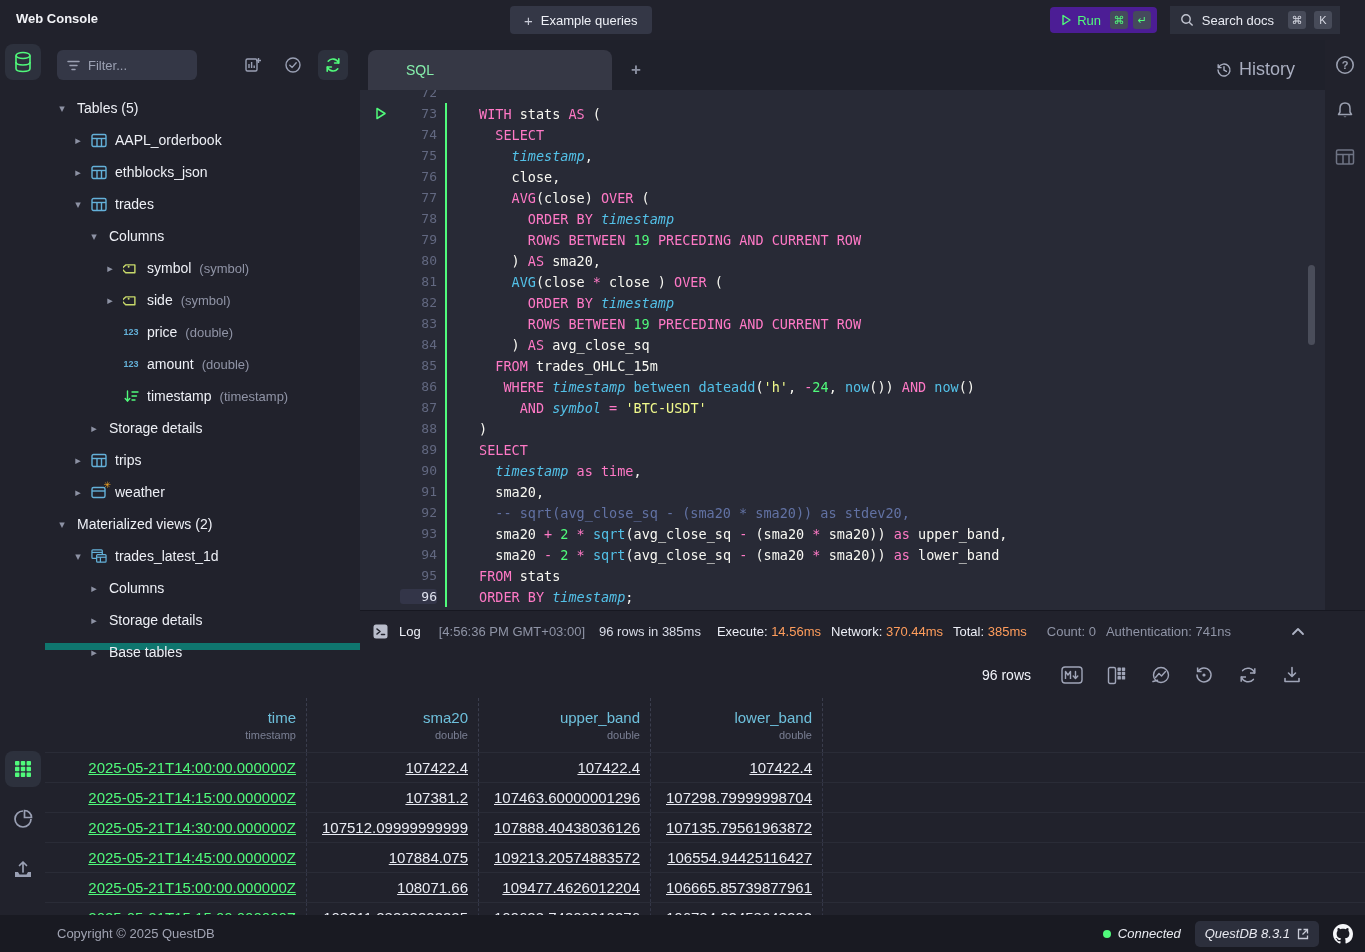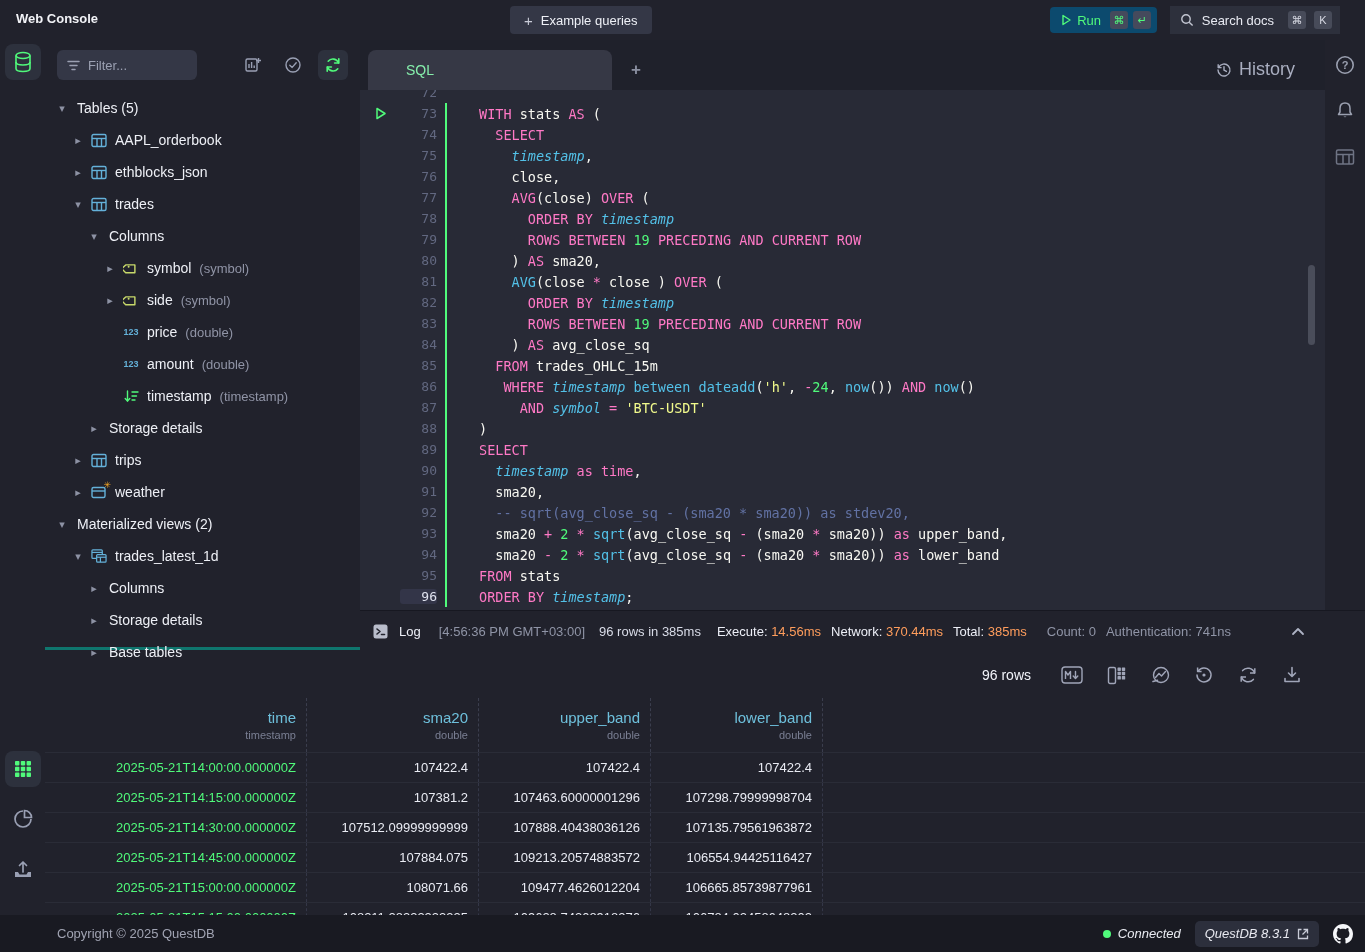--- a/index.html
+++ b/index.html
@@ -7,37 +7,37 @@
   body { background:#21222c; font-family:"Liberation Sans", sans-serif; color:#f0f1f5; position:relative; }
   svg { display:block; }
 
   
   #topbar { position:absolute; left:0; top:0; width:1365px; height:40px; background:#21222c; }
   .wc-title { position:absolute; left:16px; top:11px; font-size:13px; font-weight:bold; color:#f2f3f7; }
   .btn-example { position:absolute; left:510px; top:6px; height:28px; padding:0 14px; display:flex; align-items:center; gap:8px;
     background:#343746; border-radius:4px; color:#eef0f6; font-size:13px; cursor:pointer; }
   .btn-example .plus { font-size:15px; color:#c9ccd8; }
   .run-group { position:absolute; right:208px; top:7px; height:26px; display:flex; align-items:center; gap:5px;
-    background:#0c4a6e; border-radius:4px; padding:0 6px 0 10px; cursor:pointer; }
+    background:#4c1d95; border-radius:4px; padding:0 6px 0 10px; cursor:pointer; }
   .run-group .run-label { color:#50fa7b; font-size:13px; margin-right:4px; }
   .key-badge { height:18px; min-width:18px; padding:0 3px; border-radius:3px; background:#454a5c; color:#50fa7b;
     font-size:11px; display:flex; align-items:center; justify-content:center; }
   .key-badge.gray { color:#d6d8e2; background:#474b59; }
   .search-docs { position:absolute; right:25px; top:6px; height:28px; display:flex; align-items:center; gap:8px;
     background:#2d303c; border-radius:0; padding:0 8px 0 10px; cursor:pointer; }
   .search-docs .sd-label { color:#e8eaf2; font-size:13px; margin-right:6px; }
 
   
   #leftrail { position:absolute; left:0; top:40px; width:45px; height:875px; background:#21222c; }
   .rail-tile { width:36px; height:36px; margin:4px auto 0; border-radius:8px; display:flex; align-items:center; justify-content:center; cursor:pointer; }
   .rail-tile.active { background:#2d313d; }
   .rail-bottom { position:absolute; left:0; bottom:28px; width:45px; display:flex; flex-direction:column; gap:10px; align-items:center; }
 
   
-  #sidebar { position:absolute; left:45px; top:40px; width:315px; height:610px; background:#21222c; border-bottom:3px solid #0f766e; }
+  #sidebar { position:absolute; left:45px; top:40px; width:315px; height:610px; background:#21222c; border-bottom:7px solid #0f766e; }
   .filter-row { height:50px; display:flex; align-items:center; padding:0 12px; gap:10px; }
   .filter-box { width:140px; height:30px; background:#343746; border-radius:6px; display:flex; align-items:center; gap:8px;
     padding:0 10px; color:#9ba0b2; font-size:13px; cursor:text; }
   .mini-icon { width:30px; height:30px; display:flex; align-items:center; justify-content:center; color:#9aa0b4; cursor:pointer; }
   .mini-icon.active { background:#2d313d; border-radius:6px; }
   #tree { padding-top:2px; }
   .tree-row { height:32px; display:flex; align-items:center; font-size:14px; color:#eef0f6; cursor:pointer; white-space:nowrap; }
   .tree-row .ch { width:14px; text-align:center; color:#8d92a4; font-size:11px; flex:none; }
   .tree-row .ticon { width:16px; margin:0 8px 0 6px; flex:none; display:flex; justify-content:center; position:relative; }
   .tree-row .noicon { width:0; margin:0 6px 0 2px; }
@@ -88,21 +88,21 @@
 
   
   #grid { position:absolute; left:45px; top:698px; width:1320px; height:217px; overflow:hidden; }
   .g-header { display:flex; height:54px; }
   .g-hcell { border-right:1px dashed #3b3e4e; display:flex; flex-direction:column; justify-content:center; align-items:flex-end;
     padding-right:10px; cursor:pointer; }
   .g-hname { color:#6ec0dc; font-size:15px; }
   .g-htype { color:#7a7f93; font-size:11px; margin-top:3px; }
   .g-row { display:flex; height:30px; border-top:1px solid #2a2c37; }
   .g-cell { border-right:1px dashed #343748; display:flex; align-items:center; justify-content:flex-end;
-    padding-right:10px; font-size:13px; color:#e9ebf3; cursor:default; }
+    padding-right:10px; font-size:15px; color:#e9ebf3; cursor:default;text-decoration:underline; }
   .g-cell.ts { color:#50fa7b; }
 
   
   #footer { position:absolute; left:0; top:915px; width:1365px; height:37px; background:#191a22; display:flex; align-items:center; }
   .copyright { margin-left:57px; color:#a0a3b2; font-size:13px; }
   .foot-right { position:absolute; right:12px; display:flex; align-items:center; gap:14px;font-style:italic; }
   .conn { display:flex; align-items:center; gap:7px; color:#e9ebf2; font-size:13px; }
   .conn-dot { width:8px; height:8px; border-radius:50%; background:#50fa7b; }
   .ver-pill { display:flex; align-items:center; gap:7px; background:#2c2f3c; border-radius:5px; height:26px; padding:0 10px;
     color:#e8e9f0; font-size:13px; cursor:pointer; }

